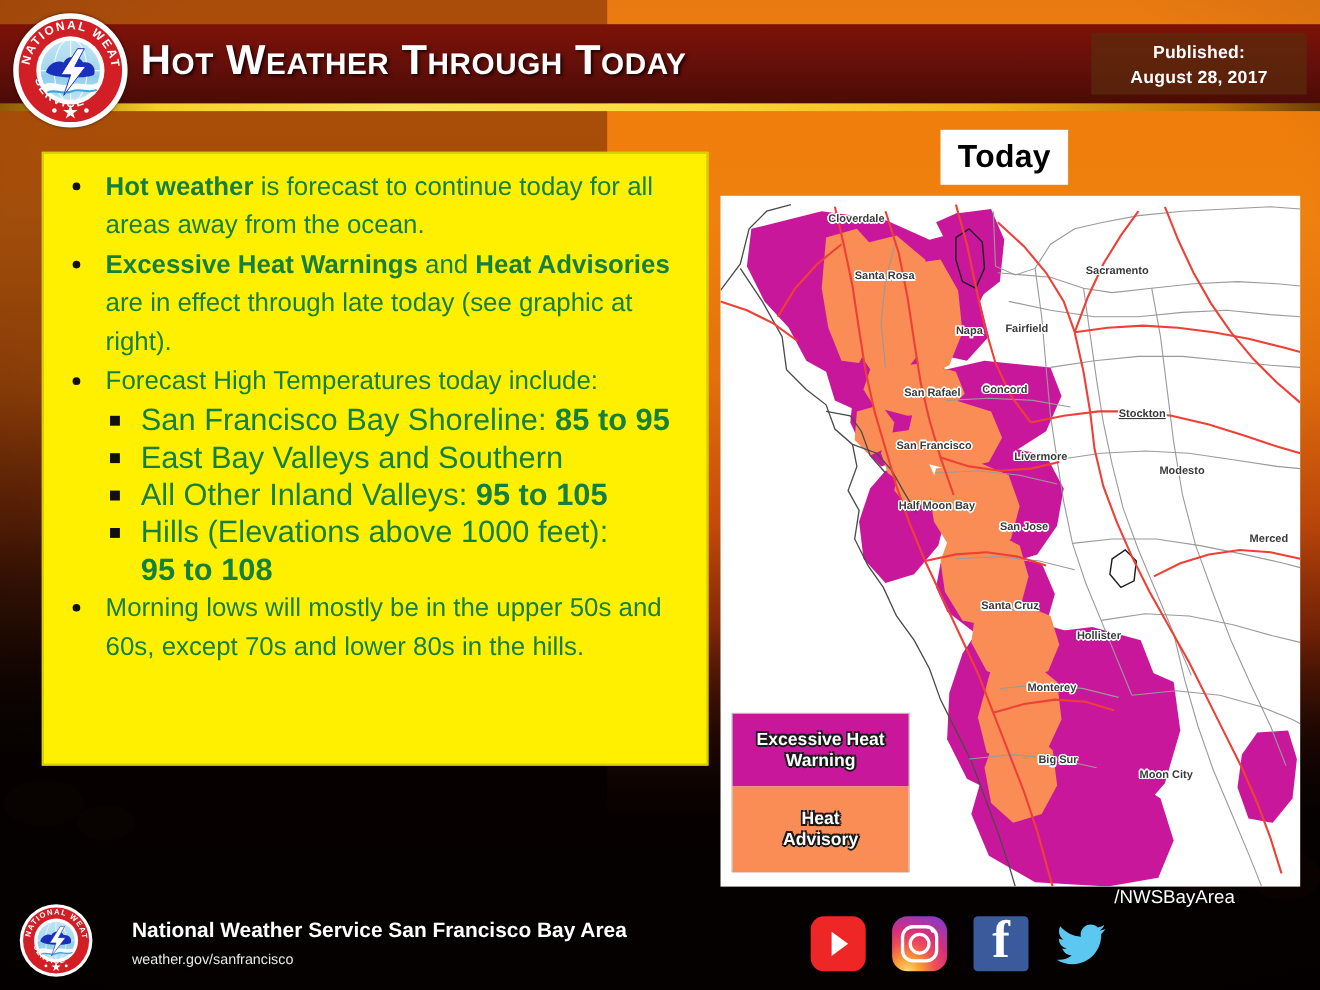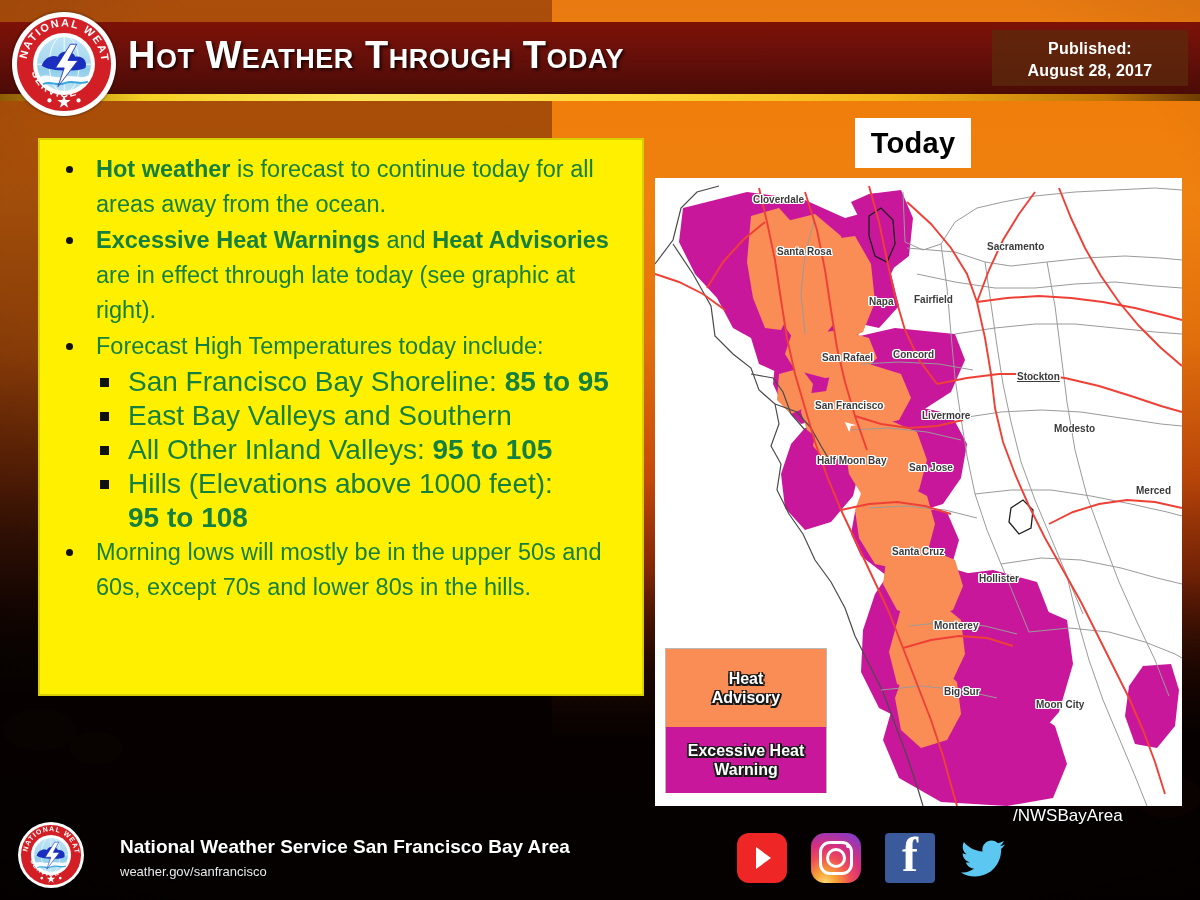--- a/index.html
+++ b/index.html
@@ -471,40 +471,40 @@
     <span class="citylabel" style="left:178px; top:118px;">Napa</span>
     <span class="citylabel" style="left:223px; top:116px;">Fairfield</span>
     <span class="citylabel" style="left:296px; top:63px;">Sacramento</span>
     <span class="citylabel" style="left:131px; top:174px;">San Rafael</span>
     <span class="citylabel" style="left:202px; top:171px;">Concord</span>
     <span class="citylabel" style="left:326px; top:193px;text-decoration:underline;">Stockton</span>
     <span class="citylabel" style="left:124px; top:222px;">San Francisco</span>
     <span class="citylabel" style="left:231px; top:232px;">Livermore</span>
     <span class="citylabel" style="left:363px; top:245px;">Modesto</span>
     <span class="citylabel" style="left:126px; top:277px;">Half Moon Bay</span>
-    <span class="citylabel" style="left:218px; top:284px;text-align:right;">San Jose</span>
+    <span class="citylabel" style="left:218px; top:296px;text-align:right;">San Jose</span>
     <span class="citylabel" style="left:445px; top:307px;">Merced</span>
     <span class="citylabel" style="left:201px; top:368px;">Santa Cruz</span>
     <span class="citylabel" style="left:288px; top:395px;">Hollister</span>
     <span class="citylabel" style="left:243px; top:442px;">Monterey</span>
     <span class="citylabel" style="left:253px; top:508px;">Big Sur</span>
     <span class="citylabel" style="left:345px; top:521px;">Moon City</span>
   </div>
 
   <div class="legend">
+    <div class="legend-row legend-warn">
+      <div>
+        <div>Excessive Heat</div>
+        <div>Warning</div>
+      </div>
+    </div>
     <div class="legend-row legend-adv">
       <div>
         <div>Heat</div>
         <div>Advisory</div>
-      </div>
-    </div>
-    <div class="legend-row legend-warn">
-      <div>
-        <div>Excessive Heat</div>
-        <div>Warning</div>
       </div>
     </div>
   </div>
 
 
   <div class="seal seal-footer">
     <div class="ring"></div>
     <svg viewBox="0 0 100 100" aria-hidden="true">
       <defs>
         <path id="arcTop2" d="M 14,50 A 36,36 0 0 1 86,50"></path>

